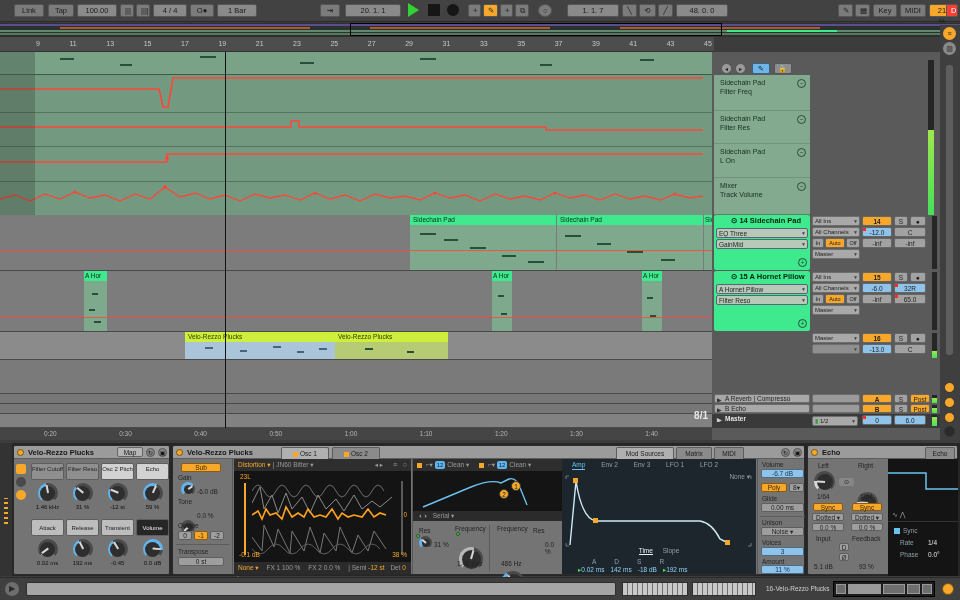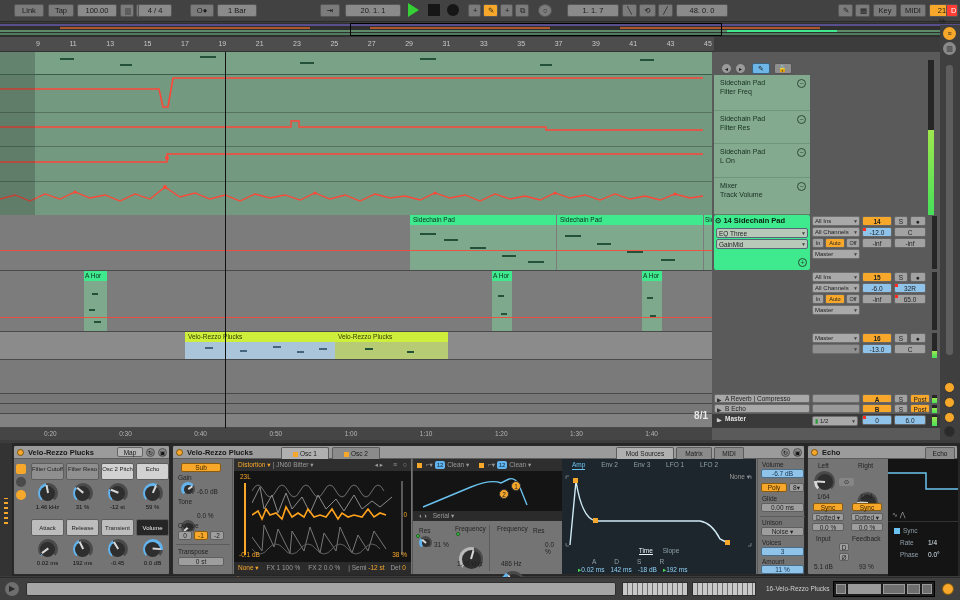--- a/index.html
+++ b/index.html
@@ -46,21 +46,21 @@
   #zoomratio{position:absolute;left:668px;top:358px;width:40px;text-align:right;color:#e8e8e8;font-size:10px;font-weight:bold;}
   
   #headers{position:absolute;left:712px;top:52px;width:228px;height:388px;background:#5a5a5a;}
   .hname{position:absolute;left:2px;width:96px;}
   .hrout{position:absolute;left:100px;width:48px;}
   .hmix{position:absolute;left:150px;width:68px;}
   .lanelabels{background:#83a98f;border-bottom:1px solid #5d8068;}
   .lanecell{position:relative;height:35px;border-bottom:1px solid #6d967a;padding:4px 4px 0 6px;color:#15301f;font-size:7px;line-height:8.5px;}
   .minus{position:absolute;right:4px;top:4px;width:9px;height:9px;border:1px solid #2c4a37;border-radius:50%;text-align:center;line-height:7px;font-size:7px;color:#2c4a37;}
   .thead{position:absolute;left:0;width:228px;}
-  .ttitle{height:12px;font-size:7.5px;font-weight:bold;line-height:12px;padding-left:1px;color:#09230f;white-space:nowrap;overflow:hidden;}
+  .ttitle{height:12px;font-size:7.5px;font-weight:bold;line-height:12px;padding-left:17px;color:#09230f;white-space:nowrap;overflow:hidden;}
   .ddl{height:10px;background:#b9c9b9;border:1px solid #567;border-radius:2px;font-size:6.5px;line-height:9px;padding:0 2px;margin:1px 2px;position:relative;white-space:nowrap;overflow:hidden;color:#222;}
   .ddl::after{content:"▼";position:absolute;right:1px;top:0;font-size:5px;color:#444;}
   .rbox{height:10px;background:#a9a9a9;border:1px solid #6e6e6e;border-radius:2px;font-size:6px;line-height:9px;padding:0 2px;margin:1px 0;position:relative;white-space:nowrap;overflow:hidden;color:#222;}
   .rbox::after{content:"▼";position:absolute;right:1px;top:0;font-size:5px;color:#444;}
   .mrow{display:flex;gap:2px;margin:1px 0;}
   .mbox{height:10px;border:1px solid #666;border-radius:2px;font-size:6.5px;line-height:9px;text-align:center;background:#a2a2a2;color:#222;position:relative;}
   .num{background:#f7a82a;width:30px;font-weight:bold;}
   .solo{width:14px;}
   .arm{width:16px;}
   .blue{background:#8fc3ea;}
@@ -133,21 +133,21 @@
 <body>
 
 <div id="app">
 
   <div id="transport">
     <div class="tbtn" style="left:14px;width:30px">Link</div>
     <div class="tbtn" style="left:48px;width:26px">Tap</div>
     <div class="tbtn tval" style="left:77px;width:40px">100.00</div>
     <div class="tbtn" style="left:120px;width:14px">|||</div>
     <div class="tbtn" style="left:136px;width:14px">||||</div>
-    <div class="tbtn tval" style="left:138px;width:34px">4 / 4</div>
+    <div class="tbtn tval" style="left:153px;width:34px">4 / 4</div>
     <div class="tbtn" style="left:190px;width:24px">O●</div>
     <div class="tbtn tval" style="left:217px;width:40px">1 Bar</div>
     <div class="tbtn" style="left:320px;width:20px">⇥</div>
     <div class="tbtn tval" style="left:345px;width:56px">20. 1. 1</div>
     <div class="abs" style="left:408px;top:3px;width:0;height:0;border-left:11px solid #35d035;border-top:7px solid transparent;border-bottom:7px solid transparent"></div>
     <div class="abs" style="left:428px;top:4px;width:12px;height:12px;background:#161616"></div>
     <div class="abs" style="left:447px;top:4px;width:12px;height:12px;border-radius:50%;background:#161616"></div>
     <div class="tbtn" style="left:468px;width:13px">+</div>
     <div class="tbtn on-orange" style="left:483px;width:15px">✎</div>
     <div class="tbtn" style="left:500px;width:13px">+</div>
@@ -395,20 +395,26 @@
         </div>
         <div class="mrow">
           <div class="mbox" style="width:30px">-inf</div>
           <div class="mbox" style="width:32px">-inf</div>
         </div>
       </div>
       <div class="meter" style="top:1px;height:53px"></div>
     </div>
 
     <div class="thead" style="top:219px;height:61px">
+      <div class="hname" style="top:0;height:60px;background:#3fe98e;border-radius:2px">
+        <div class="ttitle">⊙ <span>15 A Hornet Pillow</span></div>
+        <div class="ddl">A Hornet Pillow</div>
+        <div class="ddl">Filter Reso</div>
+        <div class="plus" style="right:3px;bottom:3px">+</div>
+      </div>
       <div class="hrout" style="top:0">
         <div class="rbox">All Ins</div>
         <div class="rbox">All Channels</div>
         <div class="mon">
           <div class="mbox" style="width:12px">In</div>
           <div class="mbox on-orange" style="width:20px">Auto</div>
           <div class="mbox" style="width:14px">Off</div>
         </div>
         <div class="rbox">Master</div>
       </div>

